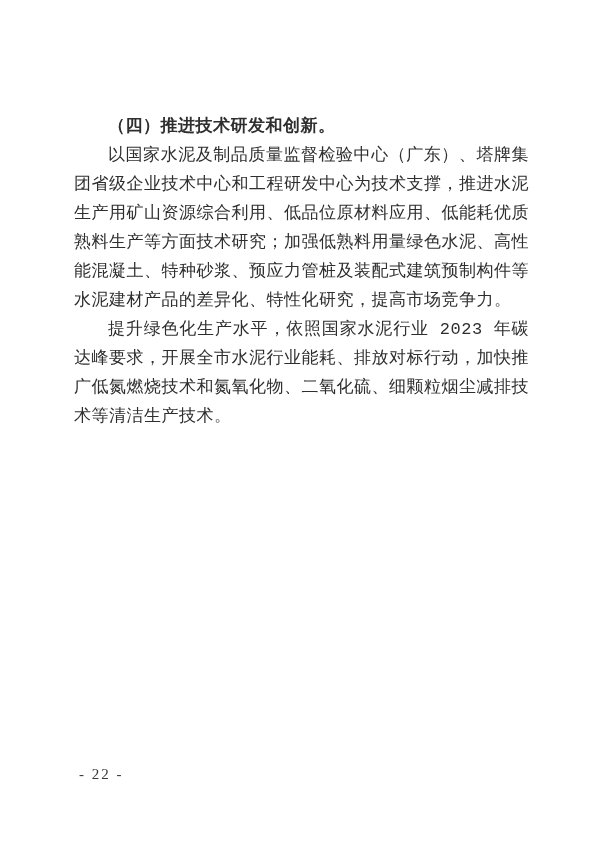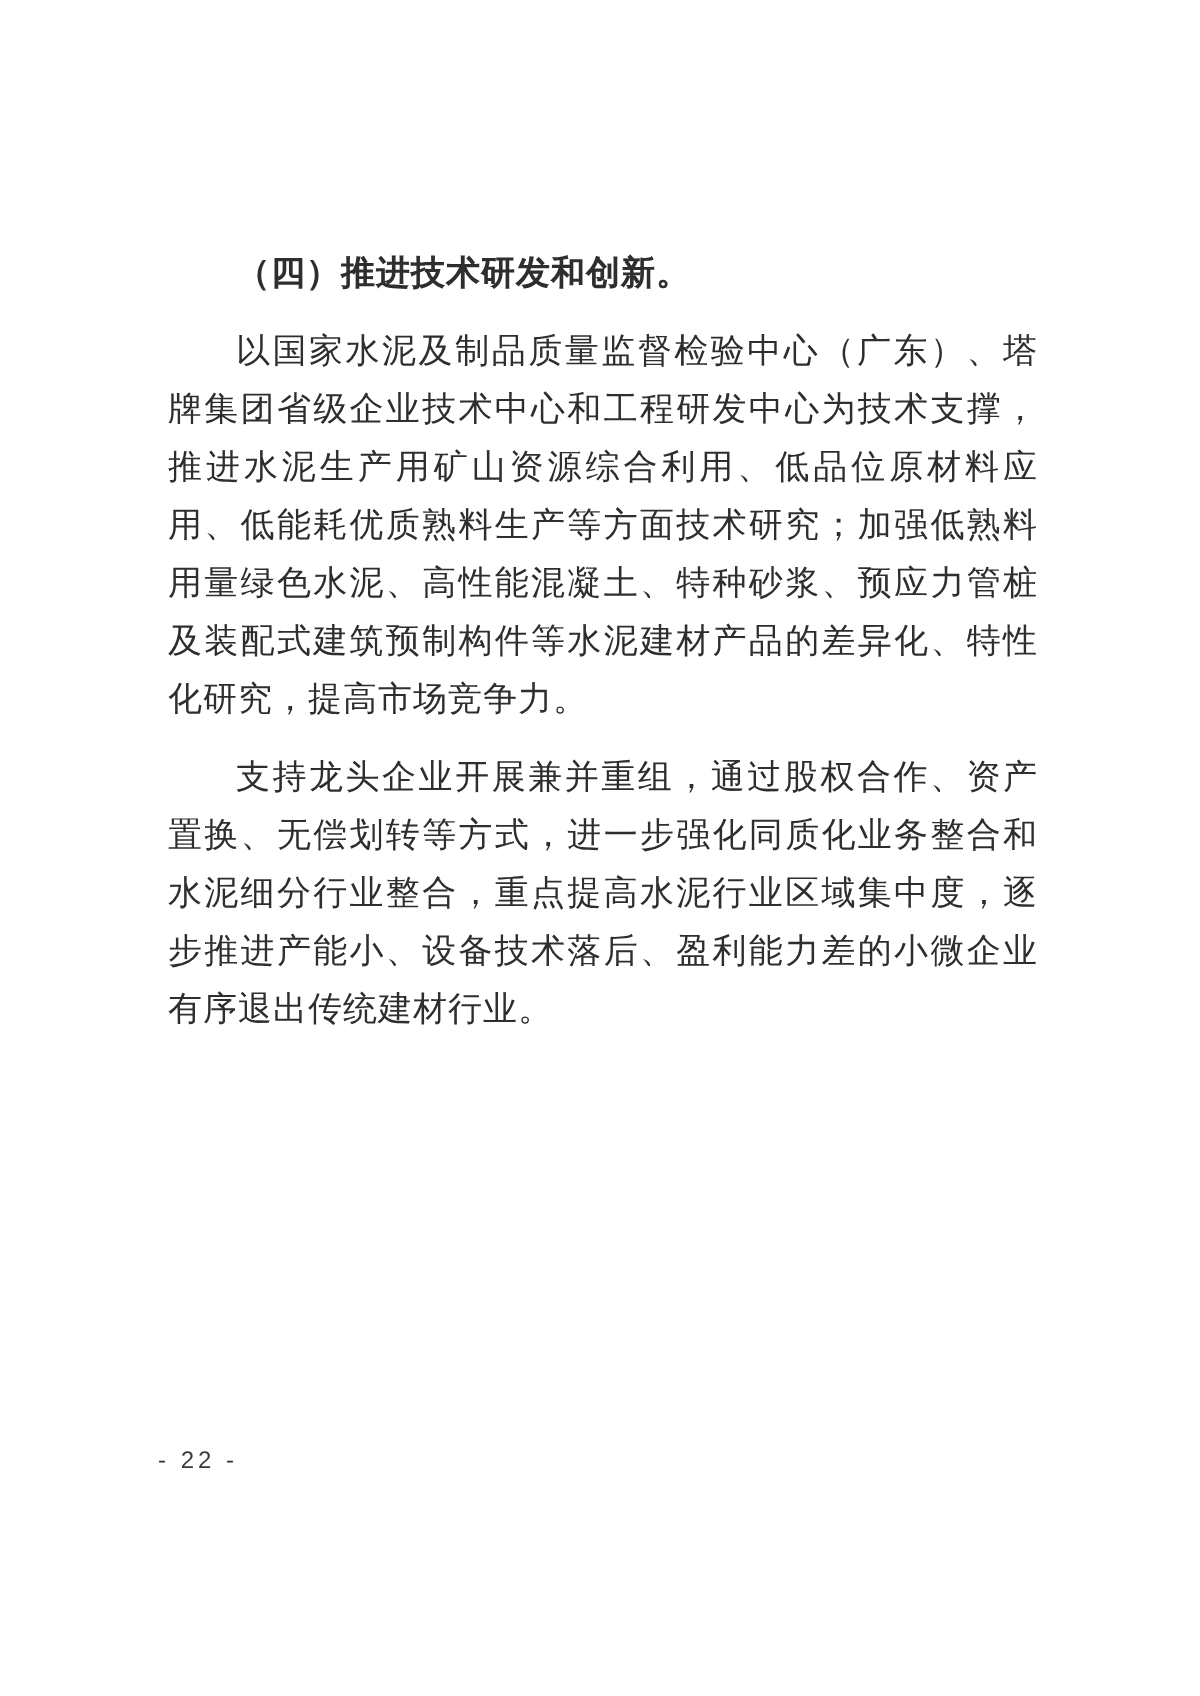--- a/index.html
+++ b/index.html
@@ -20,41 +20,42 @@
     left: 74px;
     top: 112px;
     width: 455px;
     color: #2e2e2e;
     font-size: 17px;
     line-height: 29px;
     text-align: justify;
     letter-spacing: 0.5px;
   }
   .content p {
-    margin: 10px;
+    margin: 0;
     padding: 0;
     text-indent: 2em;
+    font-family: Liberation Mono, monospace;
   }
   .content p.heading {
     font-weight: bold;
   }
   .footer {
     position: absolute;
     left: 79px;
-    top: 720px;
+    top: 764px;
     color: #3a3a3a;
-    font-size: 12px;
+    font-size: 15px;
     line-height: 20px;
     letter-spacing: 2px;
-    font-family: Liberation Sans, sans-serif;
+    font-family: Liberation Serif, serif;
   }
 </style>
 </head>
 <body>
 
 <div class="page">
   <div class="content">
     <p class="heading">（四）推进技术研发和创新。</p>
     <p class="body">以国家水泥及制品质量监督检验中心（广东）、塔牌集团省级企业技术中心和工程研发中心为技术支撑，推进水泥生产用矿山资源综合利用、低品位原材料应用、低能耗优质熟料生产等方面技术研究；加强低熟料用量绿色水泥、高性能混凝土、特种砂浆、预应力管桩及装配式建筑预制构件等水泥建材产品的差异化、特性化研究，提高市场竞争力。</p>
-    <p class="body">支持龙头企业开展兼并重组，通过股权合作、资产置换、无偿划转等方式，进一步强化同质化业务整合和水泥细分行业整合，重点提高水泥行业区域集中度，逐步推进产能小、设备技术落后、盈利能力差的小微企业有序退出传统建材行业。</p>
+    <p class="body">提升绿色化生产水平，依照国家水泥行业 2023 年碳达峰要求，开展全市水泥行业能耗、排放对标行动，加快推广低氮燃烧技术和氮氧化物、二氧化硫、细颗粒烟尘减排技术等清洁生产技术。</p>
   </div>
   <div class="footer">- 22 -</div>
 </div>
 
 </body></html>

